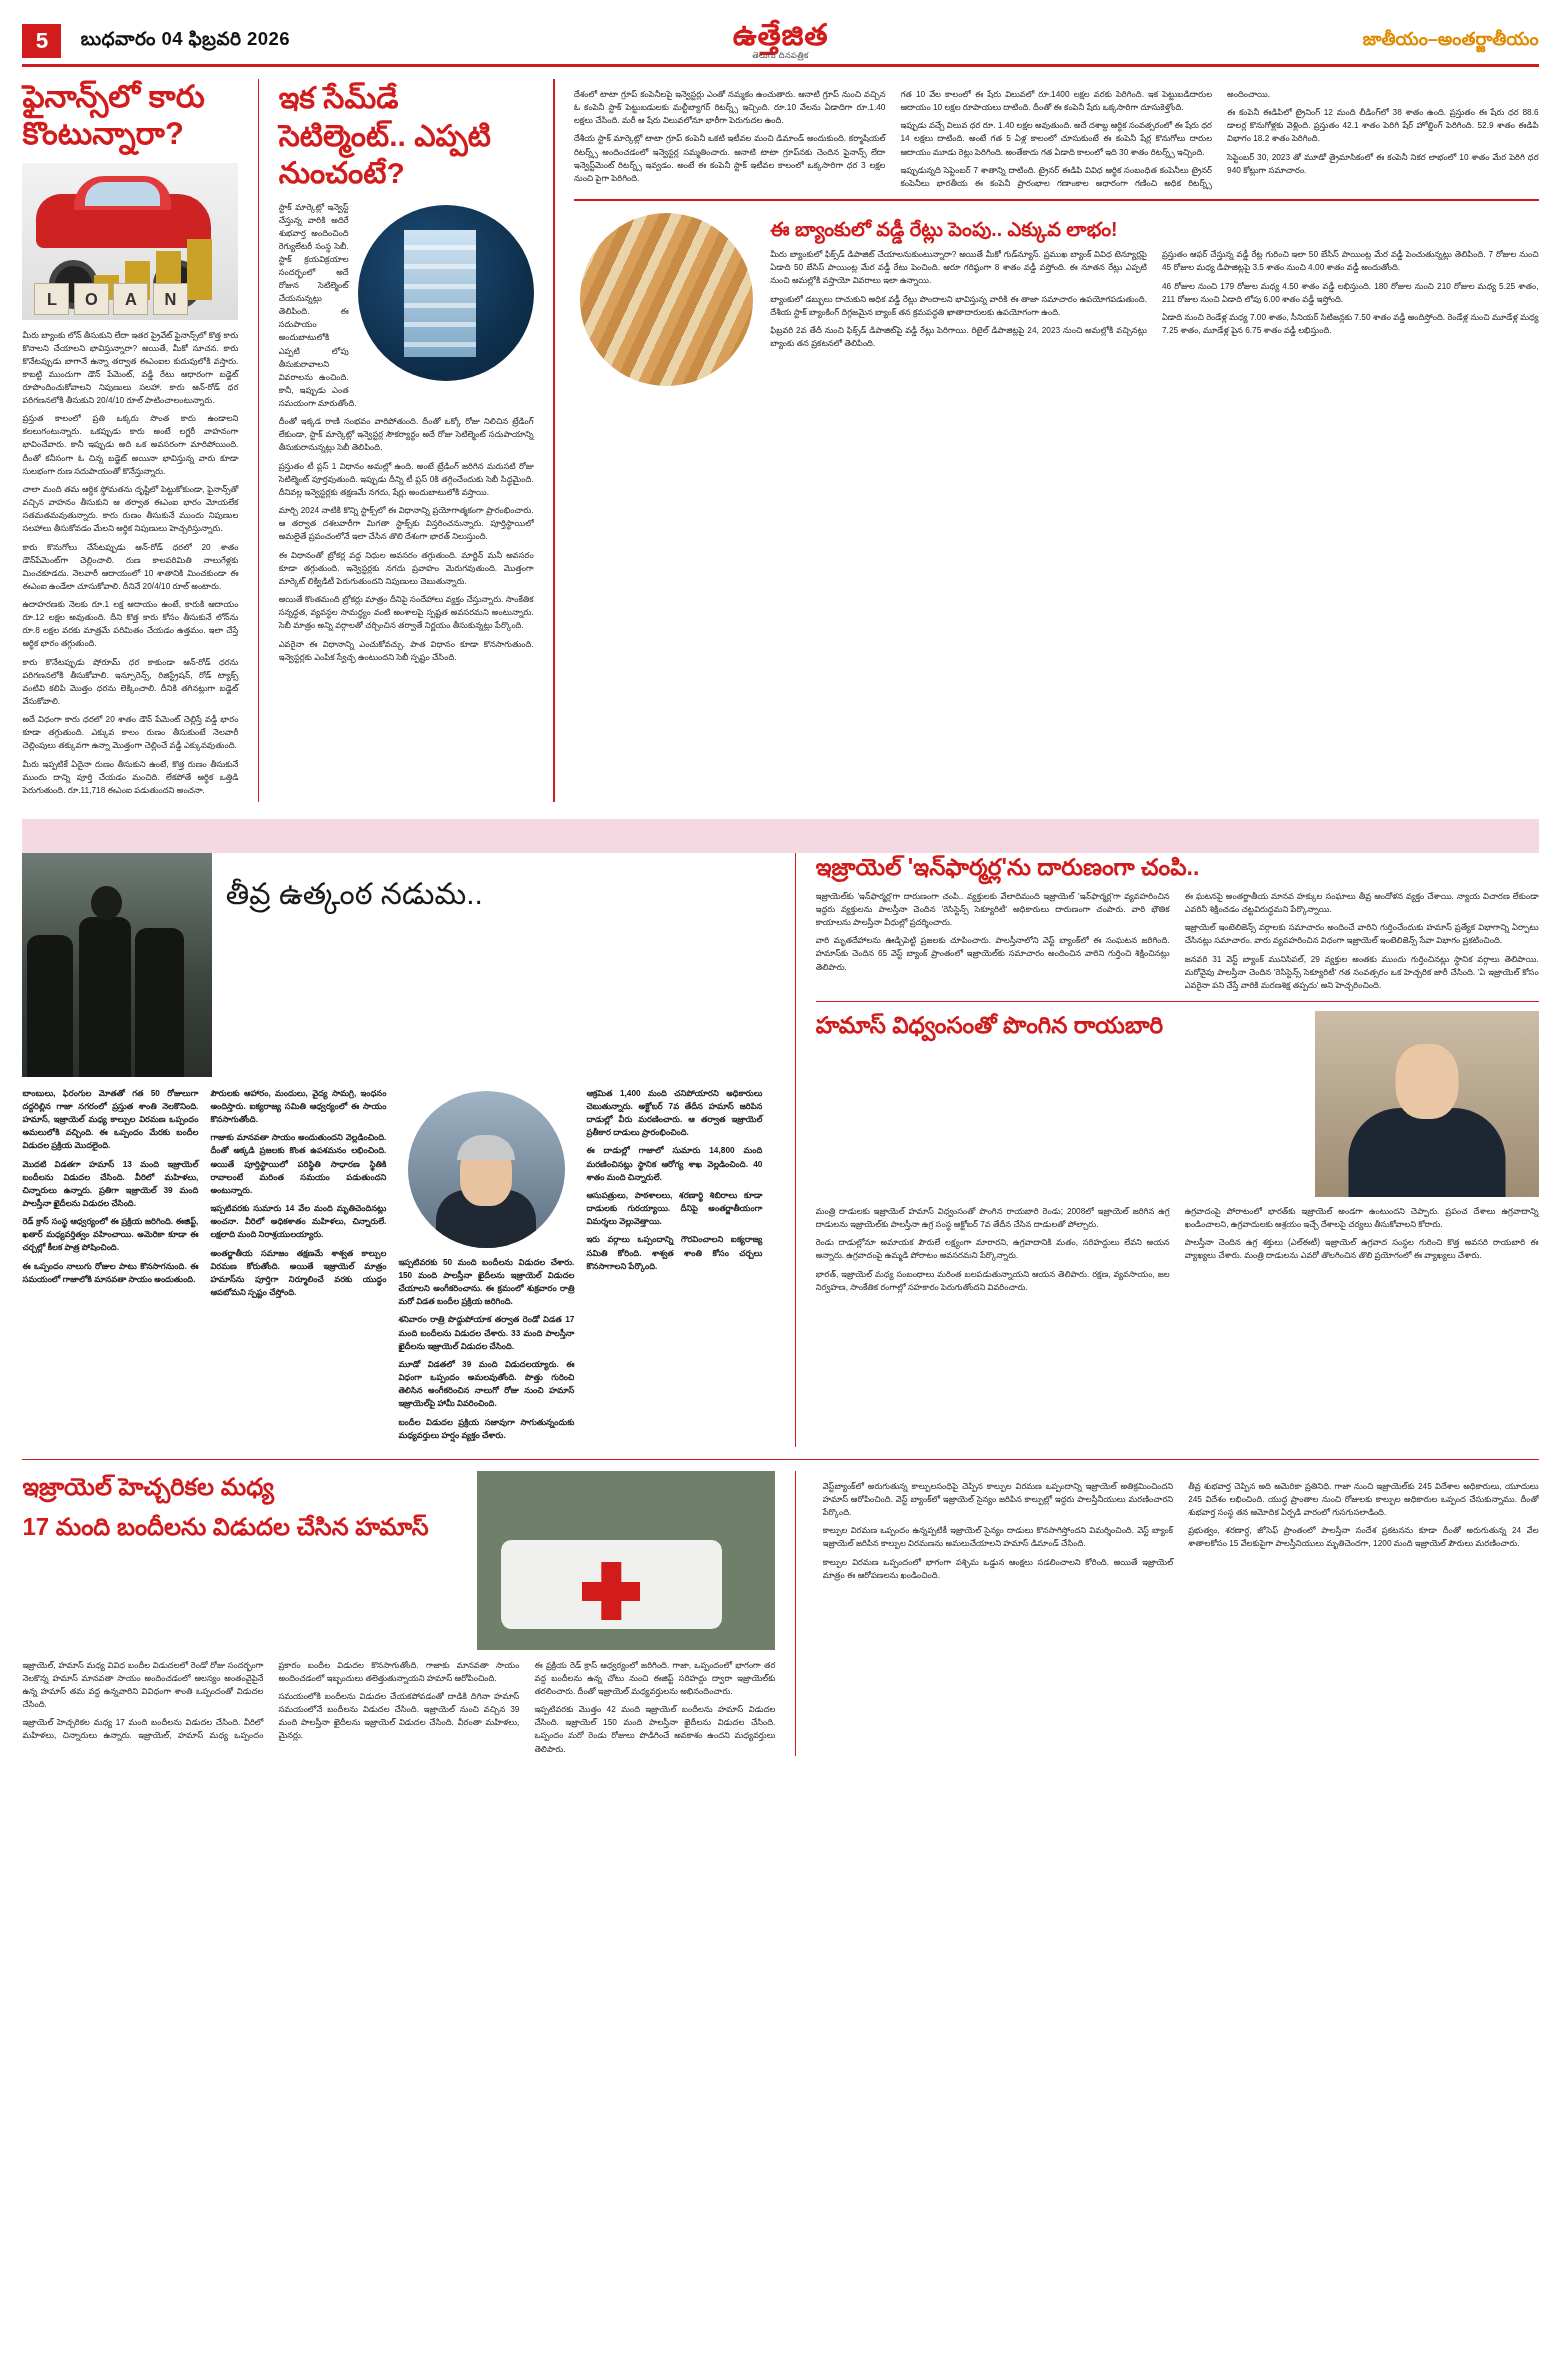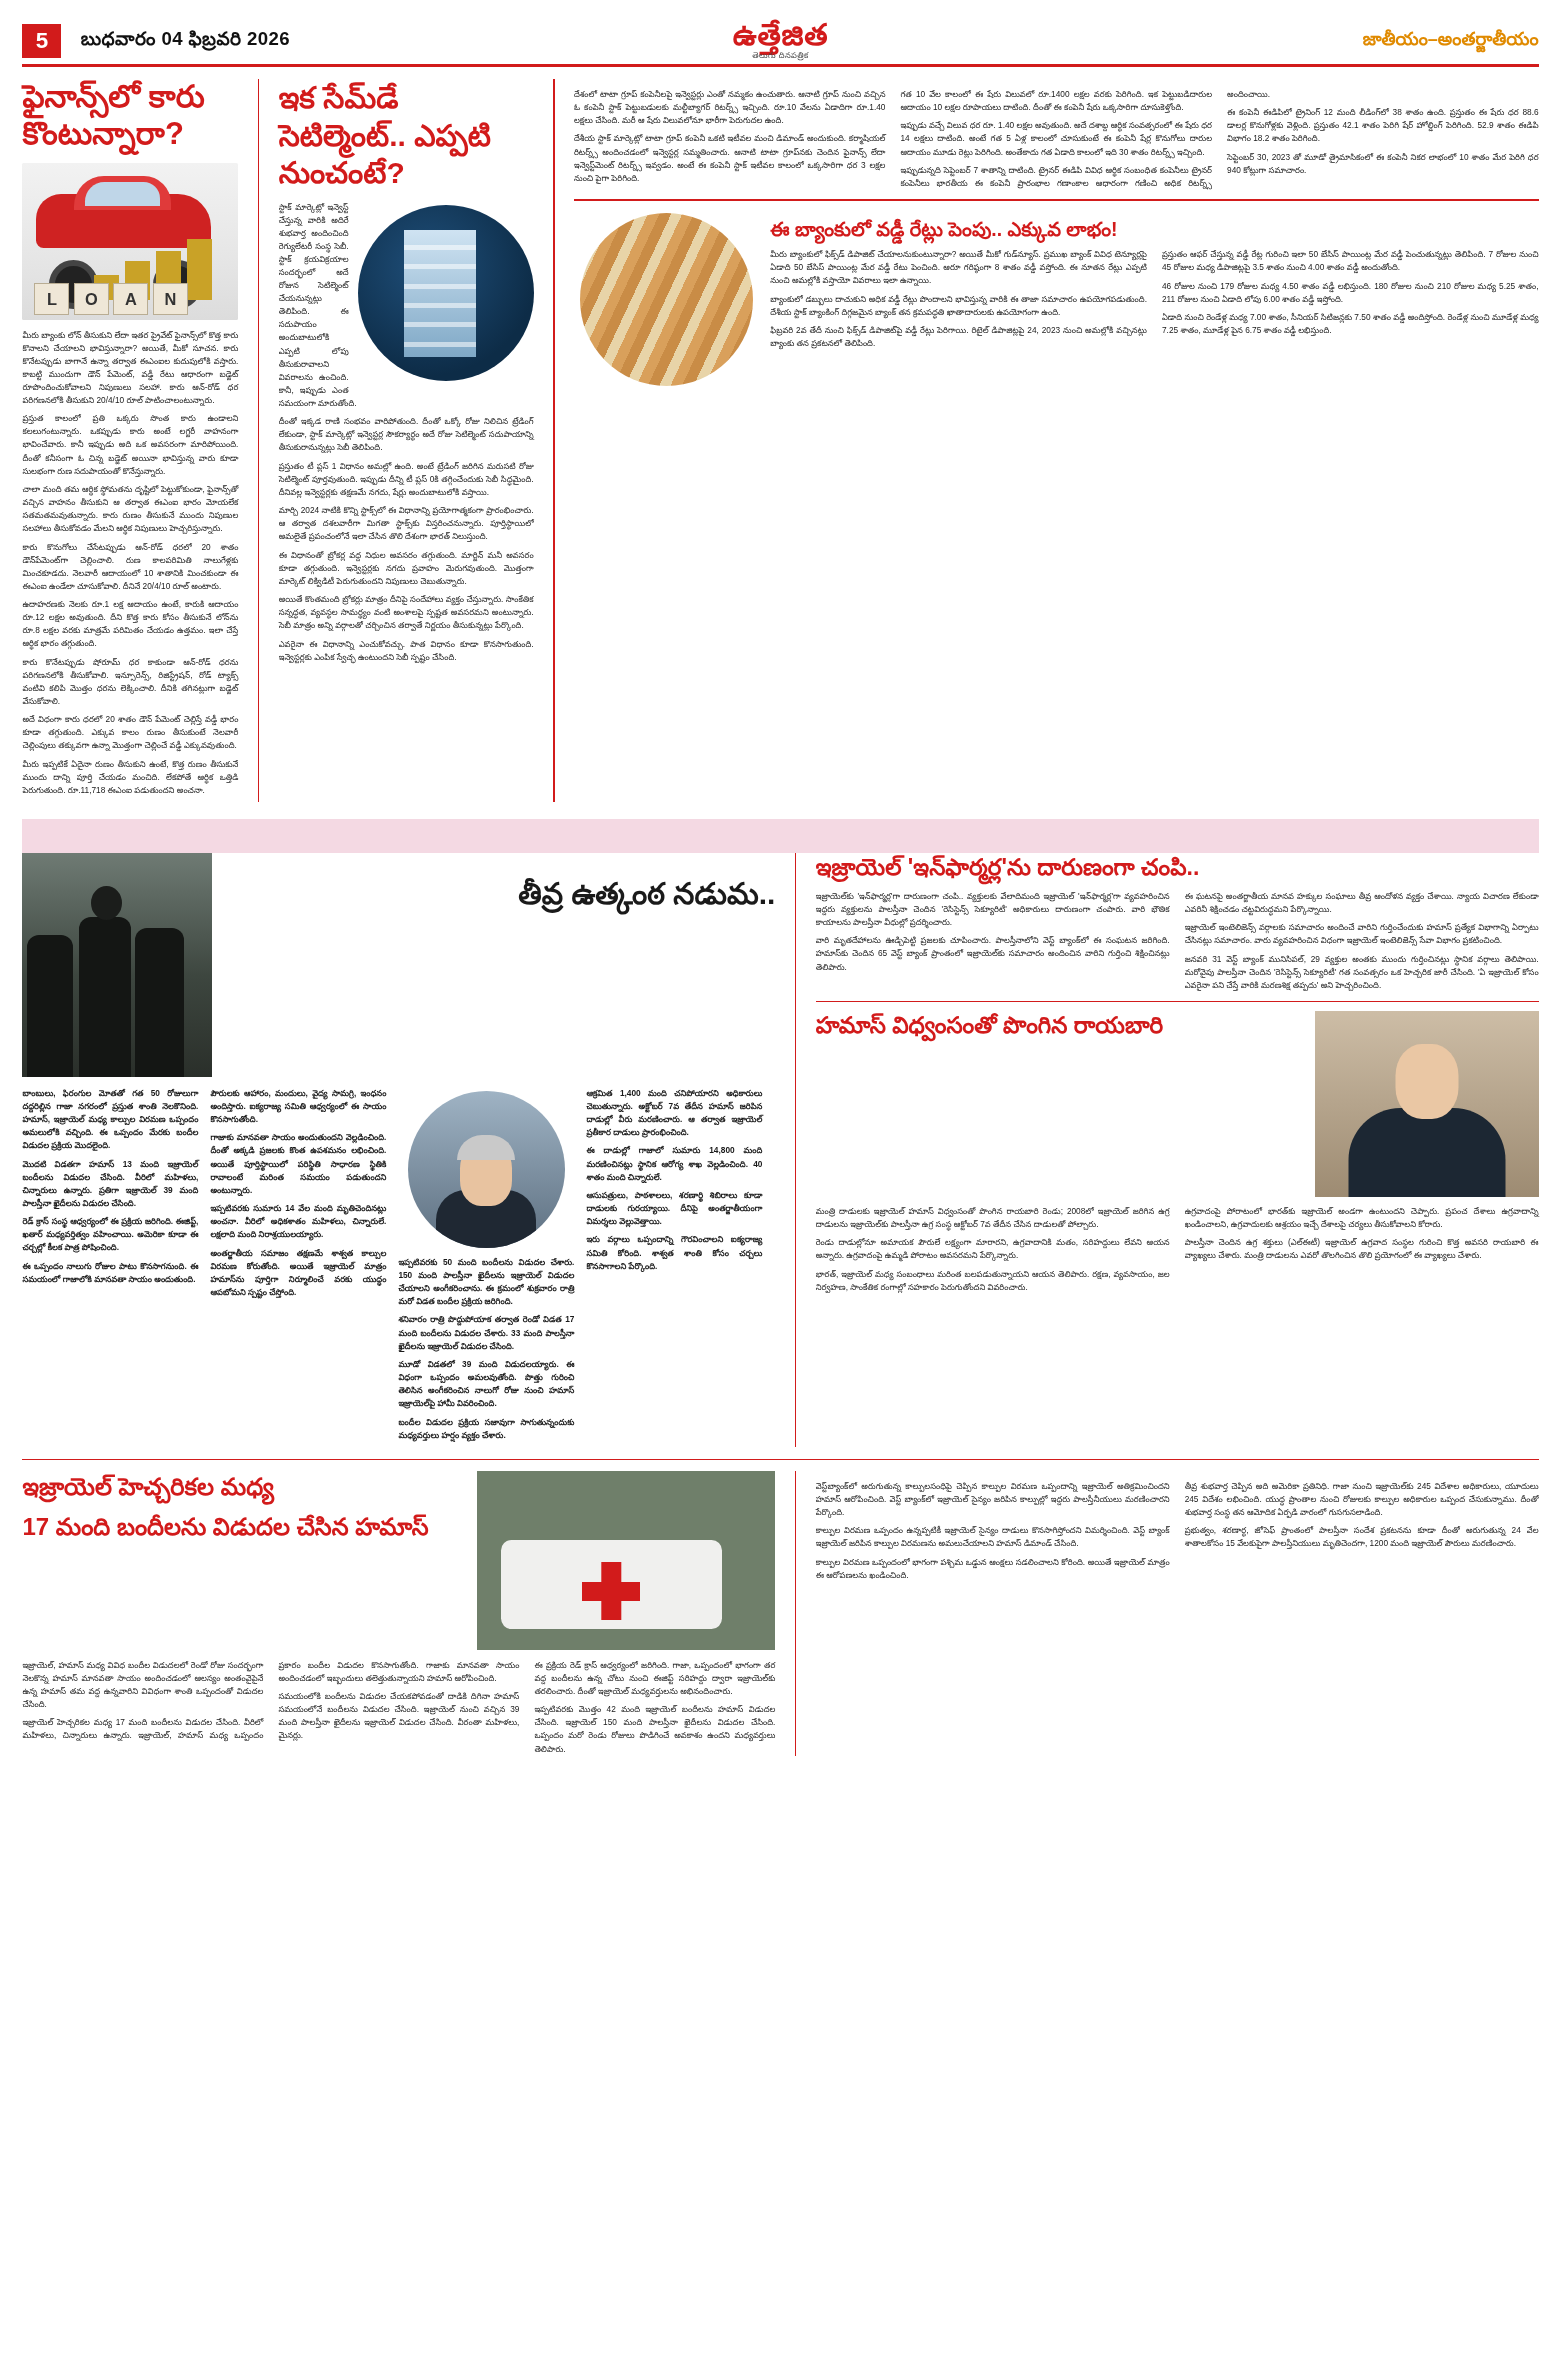--- a/index.html
+++ b/index.html
@@ -131,21 +131,21 @@
     margin-top:16.4px;background:#f4d9e3;height:34px;
   }
   .mid-wrap{display:flex;margin-top:0;background:#fff;}
   
   .soldier-photo{
     height:224px;position:relative;overflow:hidden;
     background:linear-gradient(180deg,#6f7b74 0%,#3d463f 55%,#2a2f2a 100%);
   }
   .sil{position:absolute;bottom:0;background:#141614;border-radius:12px 12px 0 0;}
   .hr3{
-    font-size:30px;font-weight:bold;color:#1a1a1a;line-height:1.25;text-align:right;
+    font-size:30px;font-weight:normal;color:#1a1a1a;line-height:1.25;text-align:left;
   }
   .hr4{
     font-size:23px;font-weight:bold;color:#d21b1b;line-height:1.3;
   }
   .hr5{
     font-size:23px;font-weight:bold;color:#d21b1b;line-height:1.3;
   }
   .hr6{
     font-size:24px;font-weight:bold;color:#d21b1b;line-height:1.35;
   }
@@ -411,21 +411,21 @@
         <p>ఈ ప్రక్రియ రెడ్ క్రాస్ ఆధ్వర్యంలో జరిగింది. గాజా, ఒప్పందంలో భాగంగా తర వద్ద బందీలను ఉన్న చోటు నుంచి ఈజిప్ట్ సరిహద్దు ద్వారా ఇజ్రాయెల్‌కు తరలించారు. దీంతో ఇజ్రాయెల్ మధ్యవర్తులను అభినందించారు.</p>
         <p>ఇప్పటివరకు మొత్తం 42 మంది ఇజ్రాయెల్ బందీలను హమాస్ విడుదల చేసింది. ఇజ్రాయెల్ 150 మంది పాలస్తీనా ఖైదీలను విడుదల చేసింది. ఒప్పందం మరో రెండు రోజులు పొడిగించే అవకాశం ఉందని మధ్యవర్తులు తెలిపారు.</p>
       </div>
     </div>
 
     <div class="sep"></div>
     <div class="vrule"></div>
     <div class="sep"></div>
 
     <div style="flex:1;">
-      <div class="tx two-col" style="margin-top:9px;">
+      <div class="tx two-col" style="margin-top:9px;margin-left:7px;">
         <p>వెస్ట్‌బ్యాంక్‌లో అరుగుతున్న కాల్పులసంధిపై చెప్పిన కాల్పుల విరమణ ఒప్పందాన్ని ఇజ్రాయెల్ అతిక్రమించిందని హమాస్ ఆరోపించింది. వెస్ట్ బ్యాంక్‌లో ఇజ్రాయెల్ సైన్యం జరిపిన కాల్పుల్లో ఇద్దరు పాలస్తీనీయులు మరణించారని పేర్కొంది.</p>
         <p>కాల్పుల విరమణ ఒప్పందం ఉన్నప్పటికీ ఇజ్రాయెల్ సైన్యం దాడులు కొనసాగిస్తోందని విమర్శించింది. వెస్ట్ బ్యాంక్ ఇజ్రాయెల్ జరిపిన కాల్పుల విరమణను అమలుచేయాలని హమాస్ డిమాండ్ చేసింది.</p>
         <p>కాల్పుల విరమణ ఒప్పందంలో భాగంగా పశ్చిమ ఒడ్డున ఆంక్షలు సడలించాలని కోరింది. అయితే ఇజ్రాయెల్ మాత్రం ఈ ఆరోపణలను ఖండించింది.</p>
         <p>తీవ్ర శుభవార్త చెప్పిన అది అమెరికా ప్రతినిధి. గాజా నుంచి ఇజ్రాయెల్‌కు 245 విదేశాల అధికారులు, యూదులు 245 విదేశం లభించింది. యుద్ధ ప్రాంతాల నుంచి రోజులకు కాల్పుల అధికారుల ఒప్పంద చేసుకున్నాము. దీంతో శుభవార్త సంస్థ తన ఆమోదిక ఏర్పడి వారంలో గుసగుసలాడింది.</p>
         <p>ప్రభుత్వం, శరణార్థ, జోసెఫ్ ప్రాంతంలో పాలస్తీనా సందేశ ప్రకటనను కూడా దీంతో అరుగుతున్న 24 వేల శాతాలకోసం 15 వేలకుపైగా పాలస్తీనియులు మృతిచెందగా, 1200 మంది ఇజ్రాయెల్ పౌరులు మరణించారు.</p>
       </div>
     </div>
   </div>
 
 </div>

